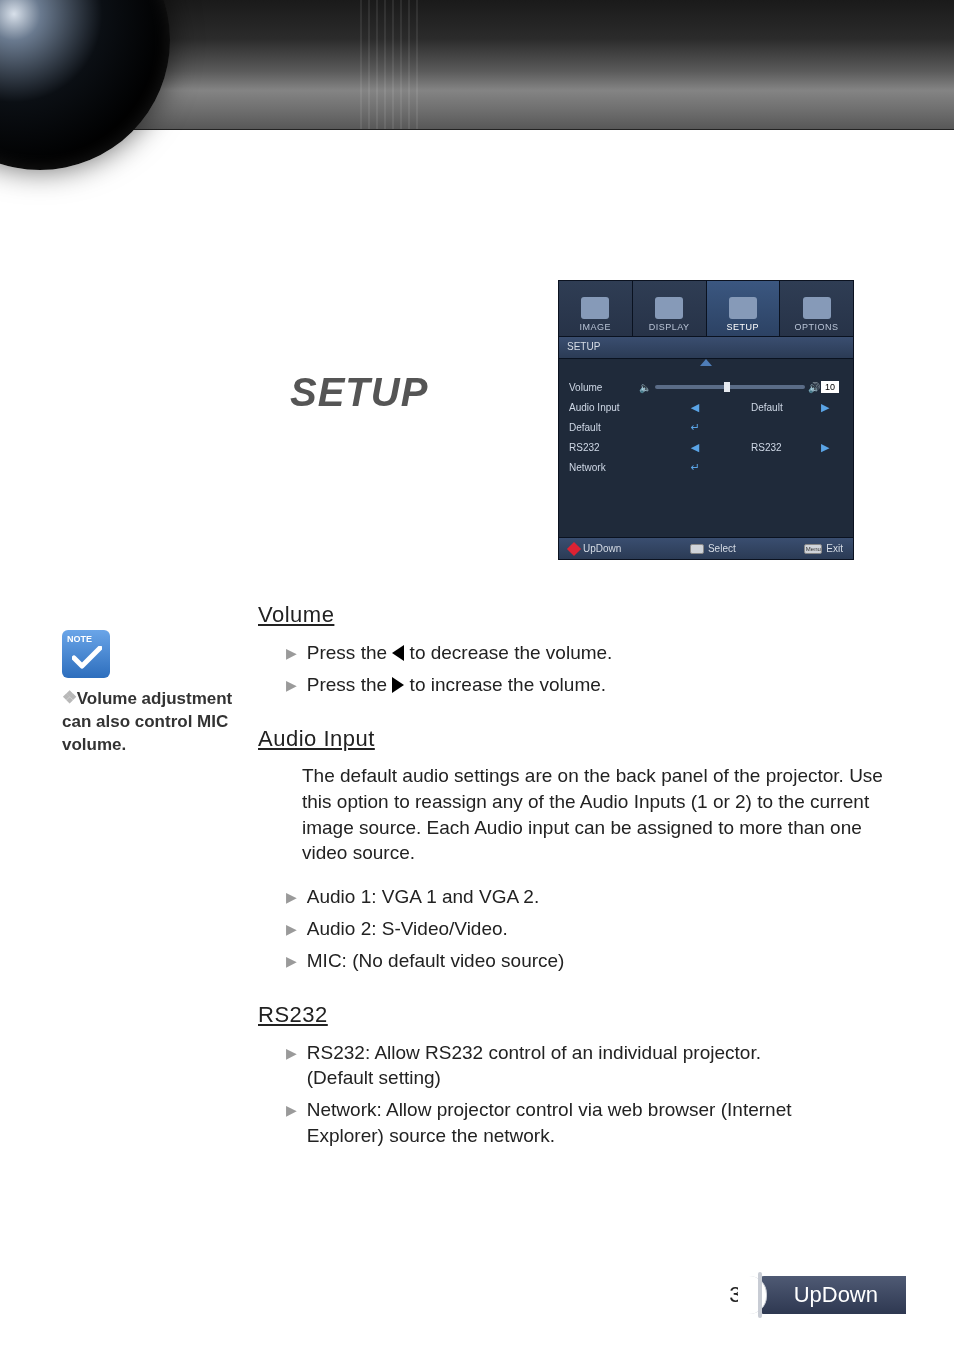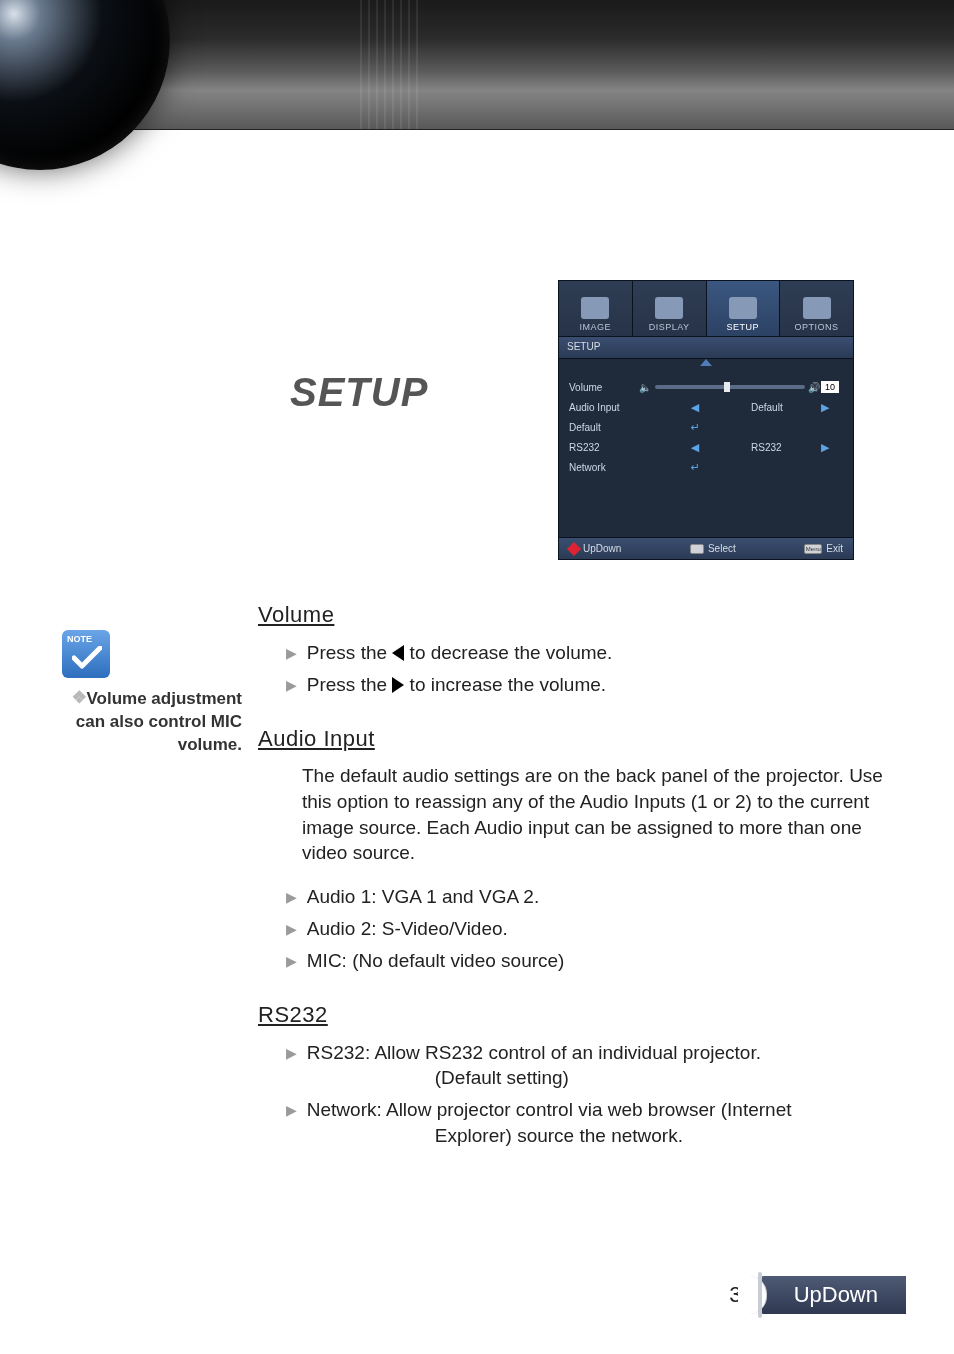--- a/index.html
+++ b/index.html
@@ -168,21 +168,20 @@
   .menucap{width:18px;height:10px;background:#d0d4da;border:1px solid #888;border-radius:2px;font-size:6px; color:#333; text-align:center; line-height:9px;}
 
   
   .note-block {
     position: absolute;
     top: 500px;
     left: 62px;
     width: 180px;
     font-size: 16px;
     color: #333;
-    text-align: right;
   }
   .note-badge {
     width: 48px; height: 48px;
     background: linear-gradient(#6aa5e8,#2d6ebd);
     border-radius: 6px;
     position: relative;
     margin-bottom: 10px;
   }
   .note-badge .txt {
     position: absolute; top: 4px; left: 5px;
@@ -237,21 +236,20 @@
     border-top:8px solid transparent;
     border-bottom:8px solid transparent;
     vertical-align:-2px;
   }
   .solid-tri-l{ border-right:12px solid #000;}
   .solid-tri-r{ border-left:12px solid #000;}
   .para{
     margin:6px 0 6px 44px;
   }
   .sub-indent{
-    margin-left:128px;
     display:block;
   }
 
   
   .footer-band{
     position:absolute;
     bottom:40px;
     right:48px;
     display:flex;
     align-items:center;

